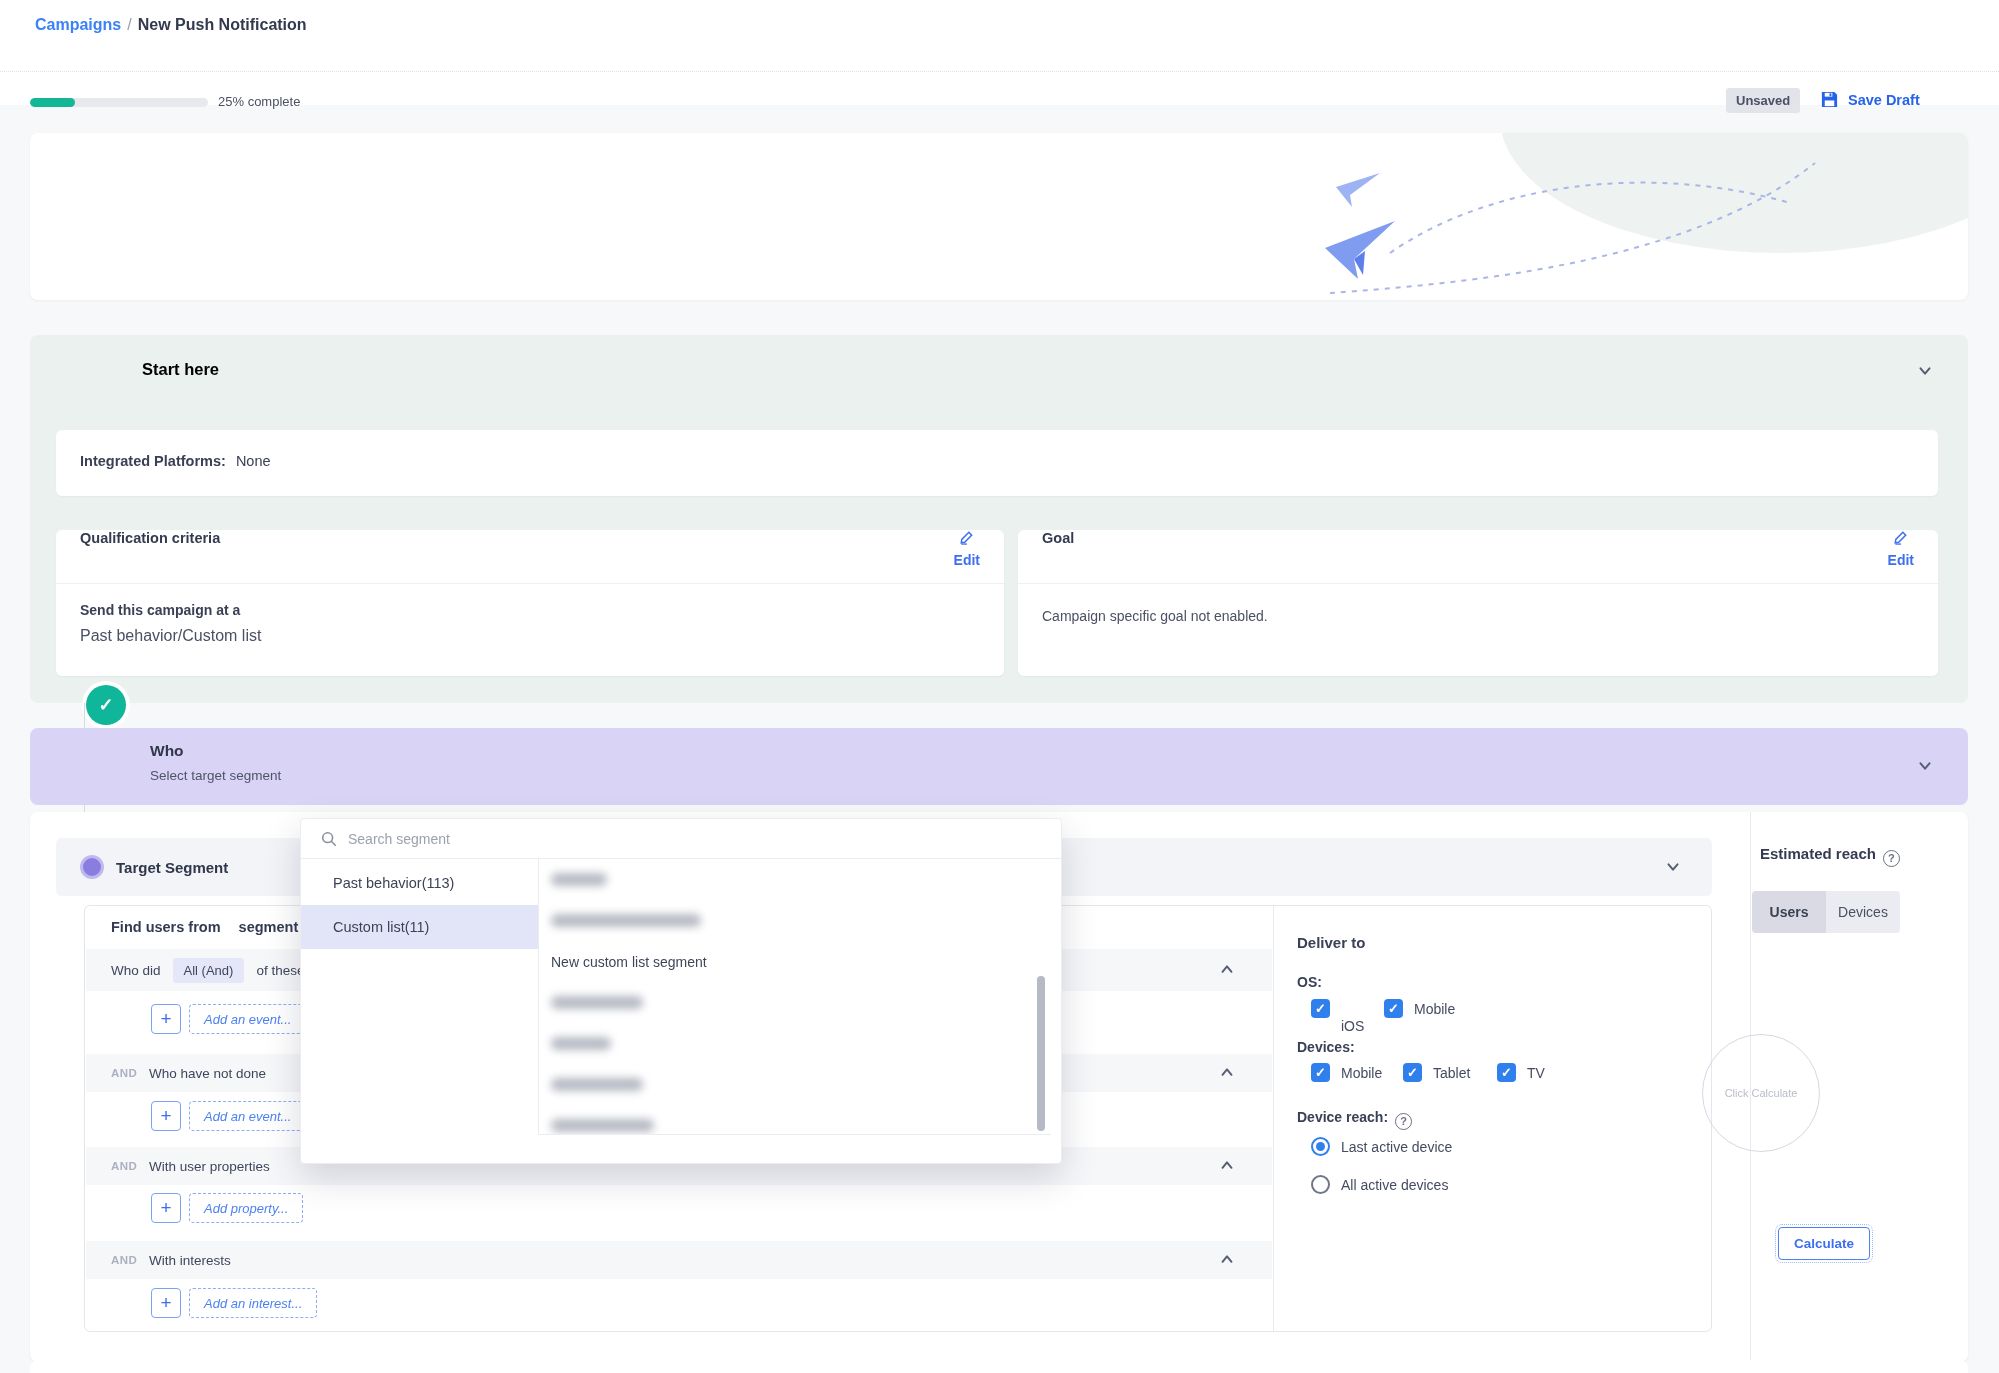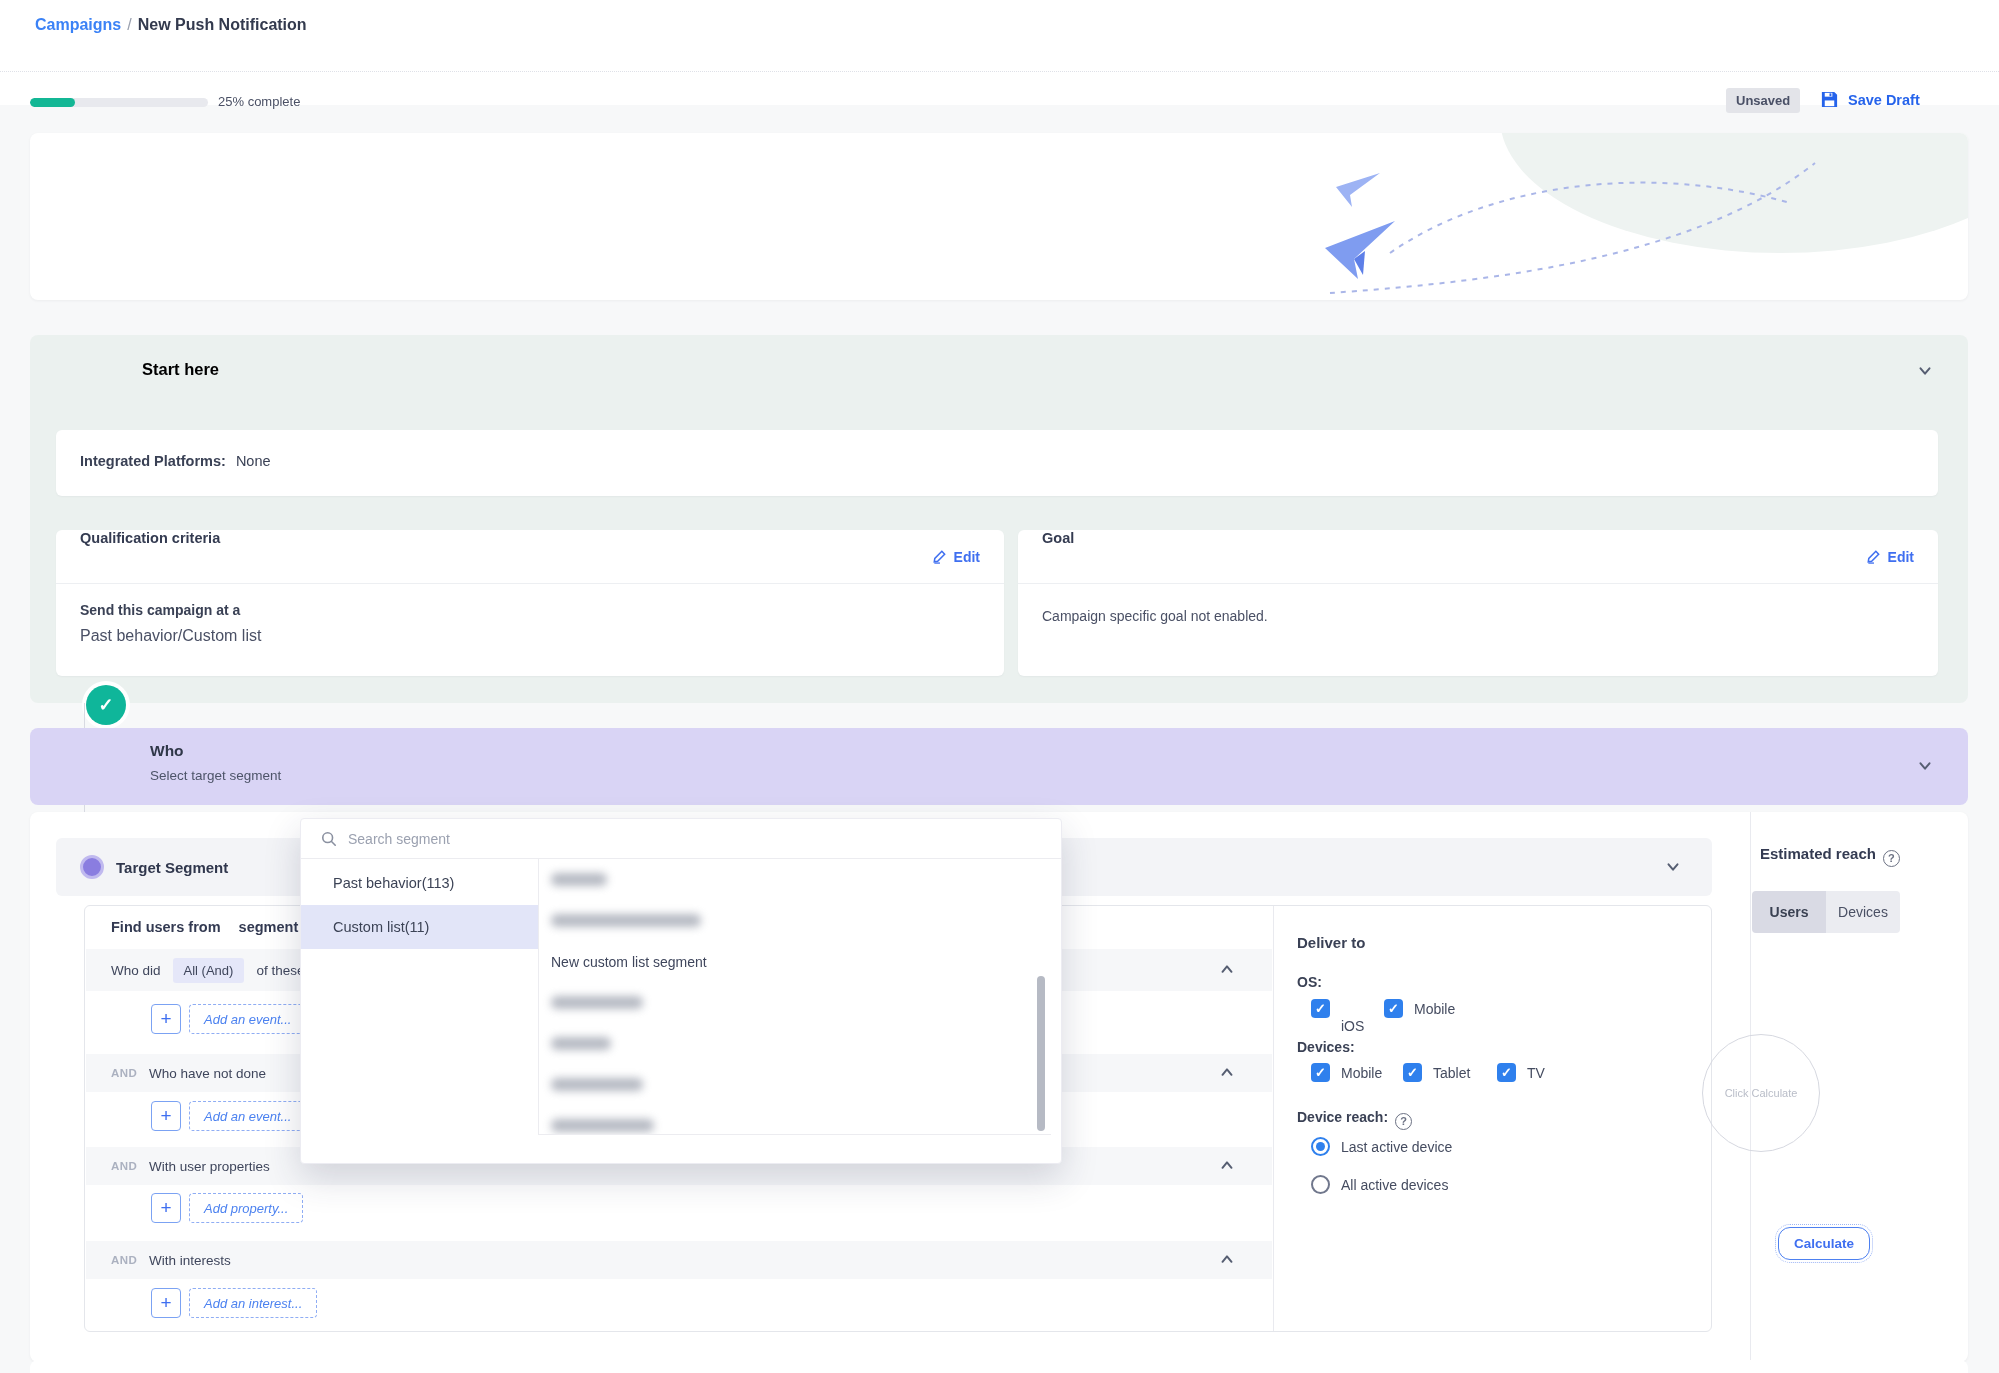--- a/index.html
+++ b/index.html
@@ -15,21 +15,21 @@
   .crumb .slash { color:#9aa0af; font-weight:normal; padding:0 6px; }
   .ptrack { position:absolute; top:98px; left:30px; width:178px; height:9px; background:#e8e9ee; border-radius:5px; overflow:hidden; }
   .pfill { height:100%; background:#13b795; border-radius:5px; }
   .plabel { position:absolute; top:94px; left:218px; font-size:13px; color:#4a5065; }
   .badge { position:absolute; top:88px; left:1726px; background:#e3e4e9; color:#4a5066; font-size:13px; font-weight:bold; padding:5px 10px; border-radius:3px; }
   .savedraft { position:absolute; top:90px; left:1820px; display:flex; align-items:center; gap:9px; color:#2563eb; font-size:14.5px; font-weight:bold; cursor:pointer; }
 
   
   .card { position:absolute; background:#fff; border-radius:8px; box-shadow:0 1px 3px rgba(30,35,60,.05); }
   .chev { width:18px; height:18px; stroke:#565e72; stroke-width:2.2; fill:none; stroke-linecap:round; stroke-linejoin:round; }
-  .editlink { display:flex; align-items:center; gap:7px; color:#3f6ff0; font-size:14px; font-weight:bold; cursor:pointer; }
+  .editlink { display:flex; align-items:center; gap:7px; color:#3f6ff0; font-size:14px; font-weight:bold; cursor:pointer;flex-direction:column; }
 
   
   .illus-ellipse { position:absolute; left:1470px; top:-150px; width:560px; height:270px; background:#eef3f1; border-radius:50%; }
 
   
   .starthere { position:absolute; left:30px; top:335px; width:1938px; height:368px; background:#ebf1ef; border-radius:8px; }
   .circle-icon { border-radius:50%; display:flex; align-items:center; justify-content:center; }
   .sh-check { position:absolute; left:56px; top:350px; width:40px; height:40px; background:#0fb69a; color:#fff; font-size:18px; font-weight:bold; box-shadow:0 0 0 4px #fff; }
   .sec-title { font-size:16.5px; font-weight:bold; color:#000000; }
   .subcard { position:absolute; background:#fff; border-radius:6px; box-shadow:0 1px 2px rgba(30,35,60,.04); }
@@ -66,21 +66,21 @@
   .radio.off { border-color:#70778c; }
   .qmark { display:inline-flex; width:17px; height:17px; border:1.5px solid #6b7183; border-radius:50%; color:#6b7183; font-size:11px; font-weight:bold; align-items:center; justify-content:center; margin-left:7px; vertical-align:-3px; }
 
   
   .er-title { position:absolute; left:1760px; top:845px; font-size:15px; font-weight:bold; color:#343b52; }
   .er-toggle { position:absolute; left:1752px; top:891px; height:42px; display:flex; border-radius:4px; overflow:hidden; }
   .er-tab { width:74px; display:flex; align-items:center; justify-content:center; font-size:14px; cursor:pointer; }
   .er-tab.active { background:#d9dae4; color:#3a4152; font-weight:bold; }
   .er-tab.idle { background:#ebecf1; color:#4a5064; }
   .er-circle { position:absolute; left:1702px; top:1034px; width:118px; height:118px; border:1px solid #d6d8e0; border-radius:50%; display:flex; align-items:center; justify-content:center; font-size:11px; color:#b9bdc8; }
-  .calcbtn { position:absolute; left:1778px; top:1227px; width:92px; height:33px; background:#fff; border:1px solid #4d80f0; outline:1px dotted #9db6f5; outline-offset:2px; border-radius:12px; color:#3f6ff0; font-size:13.5px; font-weight:bold; cursor:pointer; font-family:"Liberation Sans",sans-serif; }
+  .calcbtn { position:absolute; left:1778px; top:1227px; width:92px; height:33px; background:#fff; border:1px solid #4d80f0; outline:1px dotted #9db6f5; outline-offset:2px; border-radius:4px; color:#3f6ff0; font-size:13.5px; font-weight:bold; cursor:pointer; font-family:"Liberation Sans",sans-serif; }
 
   
   .dropdown { position:absolute; left:300px; top:818px; width:762px; height:346px; background:#fff; border:1px solid #ececf2; border-radius:4px; box-shadow:0 14px 36px rgba(40,45,80,.18); z-index:50; }
   .dd-search { position:absolute; top:0; left:0; right:0; height:40px; border-bottom:1px solid #ececf0; display:flex; align-items:center; padding-left:20px; gap:11px; }
   .dd-search input { border:none; outline:none; font-size:14px; color:#3b4254; font-family:"Liberation Sans",sans-serif; width:400px; }
   .dd-search input::placeholder { color:#9ba1b0; }
   .dd-cat { position:absolute; left:0; width:237px; height:44px; display:flex; align-items:center; padding-left:32px; font-size:14.5px; color:#3c4356; cursor:pointer; }
   .dd-cat.sel { background:#e2e5f8; }
   .dd-list { position:absolute; left:237px; top:40px; width:513px; height:276px; border-left:1px solid #ececf0; border-bottom:1px solid #ececf0; overflow:hidden; }
   .dd-item { height:41px; display:flex; align-items:center; padding-left:12px; font-size:14px; color:#3f465c; cursor:pointer; }

